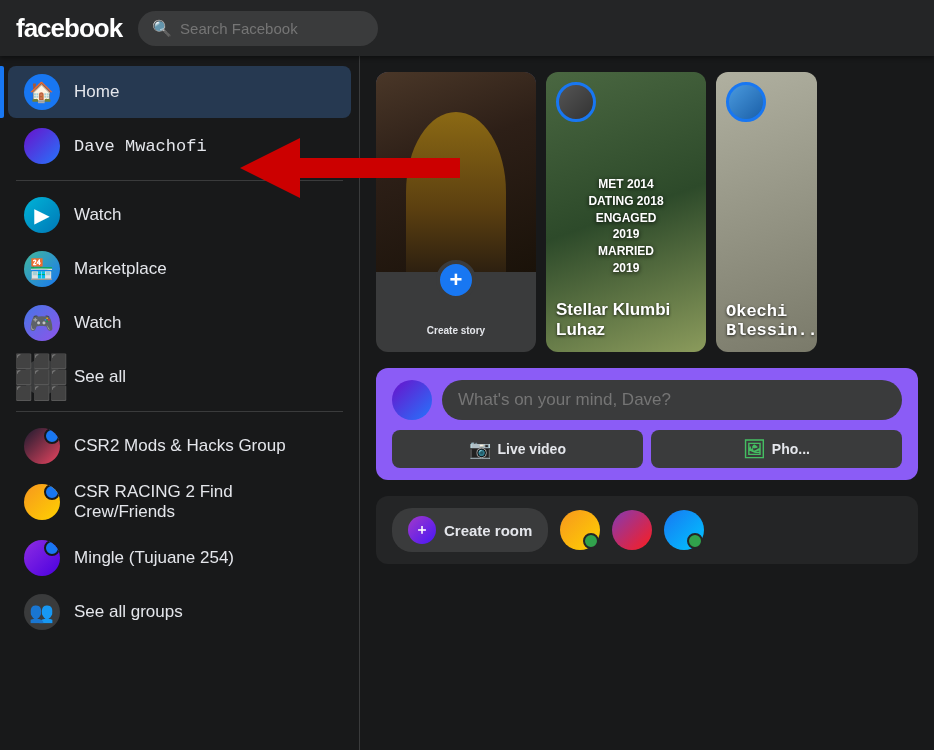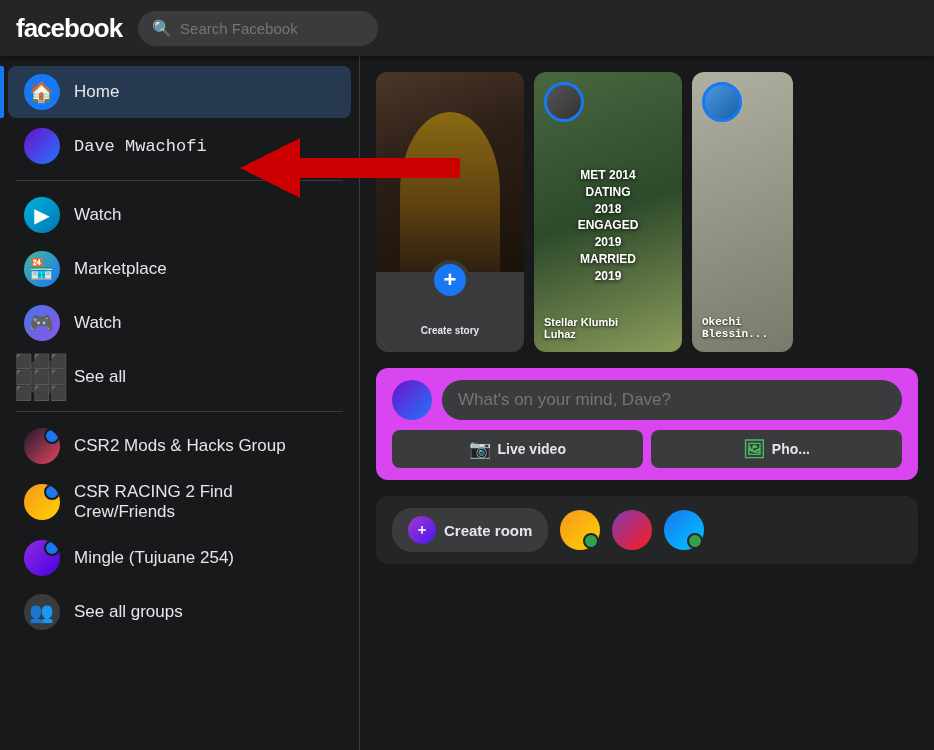--- a/index.html
+++ b/index.html
@@ -150,21 +150,21 @@
     }
 
     
     .stories-row {
       display: flex;
       gap: 10px;
       margin-bottom: 16px;
       overflow: hidden;
     }
     .story-card {
-      width: 148px;
+      width: 160px;
       height: 280px;
       border-radius: 12px;
       overflow: hidden;
       position: relative;
       cursor: pointer;
       flex-shrink: 0;
     }
     
     .create-story-card {
       background: #3a3b3c;
@@ -231,21 +231,21 @@
       top: 10px; left: 10px;
       width: 40px; height: 40px;
       border-radius: 50%;
       border: 3px solid #1877f2;
       background: linear-gradient(135deg, #555, #333);
       overflow: hidden;
     }
     .story-name {
       position: absolute;
       bottom: 12px; left: 10px; right: 10px;
-      font-size: 11px;
+      font-size: 17px;
       font-weight: 700;
       color: #fff;
       text-shadow: 0 1px 3px rgba(0,0,0,0.8);
       margin-top: 44px;
     }
     .story-card-text {
       position: absolute;
       top: 50%;
       left: 50%;
       transform: translate(-50%, -50%);
@@ -257,21 +257,21 @@
       line-height: 1.4;
     }
     
     .story-card-3 {
       background: linear-gradient(160deg, #b0b0a0 0%, #9a9a8a 50%, #7a7a6a 100%);
       width: 90px;
     }
 
     
     .post-composer {
-      background: #d946ef;
+      background: #8b5cf6;
       border-radius: 12px;
       padding: 12px 16px;
       margin-bottom: 16px;
     }
     .composer-top {
       display: flex;
       align-items: center;
       gap: 10px;
       margin-bottom: 10px;
     }

